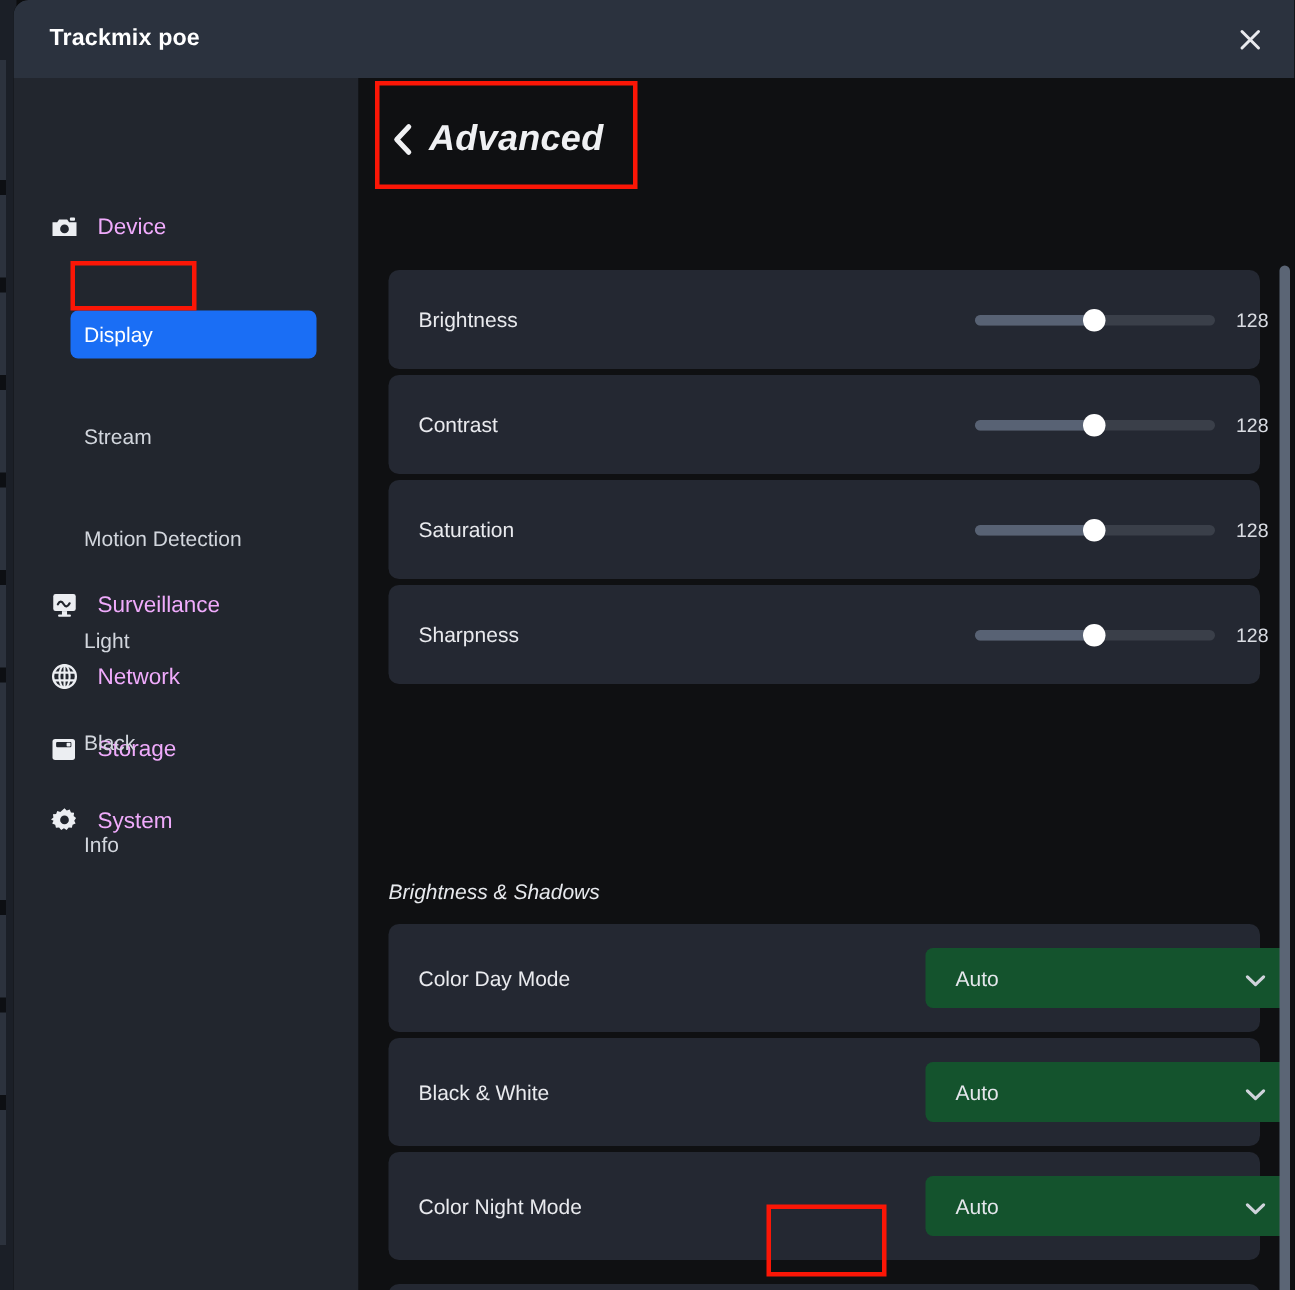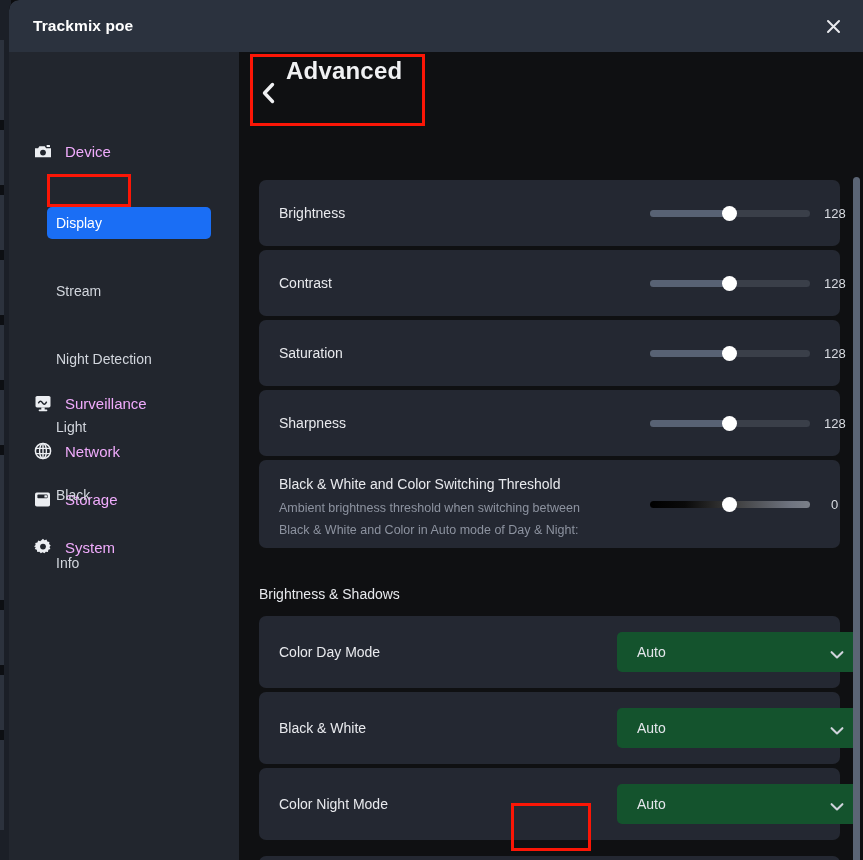--- a/index.html
+++ b/index.html
@@ -139,21 +139,23 @@
     width: 624px;
     height: 808px;
     background: #0f1012;
   }
 
   .adv-header {
     position: absolute;
     left: 12px; top: 5px;
     width: 350px; height: 72px;
     display: flex;
-    cursor: pointer;
+    align-items: center;
+    cursor: pointer;
+    font-style: italic;
   }
   .adv-chevron {
     margin-left: 10px;
     margin-right: 10px;
     display: flex;
     align-items: center;
   }
   .adv-title {
     font-size: 24px;
     font-weight: bold;
@@ -232,20 +234,21 @@
     text-align: left;
     color: #d9dce2;
     font-size: 13px;
   }
 
   .section-title {
     position: absolute;
     left: 20px;
     color: #e7e9ed;
     font-size: 14px;
+    font-style: italic;
   }
 
   
   .dropdown {
     position: absolute;
     width: 241px; height: 40px;
     background: #14532d;
     border-radius: 5px;
     cursor: pointer;
   }
@@ -350,21 +353,21 @@
       </div>
 
       <div class="nav-sub active" style="top:38px">
         <span class="pill"></span>
         <span class="sub-label">Display</span>
       </div>
       <div class="nav-sub" style="top:72px">
         <span class="sub-label">Stream</span>
       </div>
       <div class="nav-sub" style="top:106px">
-        <span class="sub-label">Night Detection</span>
+        <span class="sub-label">Motion Detection</span>
       </div>
       <div class="nav-sub" style="top:140px">
         <span class="sub-label">Light</span>
       </div>
       <div class="nav-sub" style="top:174px">
         <span class="sub-label">Black</span>
       </div>
       <div class="nav-sub" style="top:208px">
         <span class="sub-label">Info</span>
       </div>
@@ -469,29 +472,20 @@
       <div class="card" style="top:262px;height:66px">
         <div class="card-label" style="top:25px">Sharpness</div>
         <div class="slider" style="left:391px;top:30px">
           <div class="track"></div>
           <div class="track-fill" style="width:80px"></div>
           <div class="thumb" style="left:72px"></div>
         </div>
         <div class="slider-value" style="left:565px;top:26px">128</div>
       </div>
 
-      <div class="card" style="top:332px;height:88px">
-        <div class="card-label" style="top:16px">Black &amp; White and Color Switching Threshold</div>
-        <div class="card-desc" style="top:37px">Ambient brightness threshold when switching between Black &amp; White and Color in Auto mode of Day &amp; Night:</div>
-        <div class="slider" style="left:391px;top:41px">
-          <div class="track-grad"></div>
-          <div class="thumb" style="left:72px"></div>
-        </div>
-        <div class="slider-value" style="left:572px;top:37px">0</div>
-      </div>
 
       <div class="section-title" style="top:458px">Brightness &amp; Shadows</div>
 
       <div class="card" style="top:488px;height:72px">
         <div class="card-label" style="top:28px">Color Day Mode</div>
         <div class="dropdown" style="left:358px;top:16px">
           <div class="dd-value">Auto</div>
           <span class="dd-caret">
             <svg width="14" height="10" viewBox="0 0 14 10">
               <path d="M1.6 2.2L7 7.4l5.4-5.2" stroke="#cfd3db" stroke-width="2.1" fill="none" stroke-linecap="round" stroke-linejoin="round"></path>

